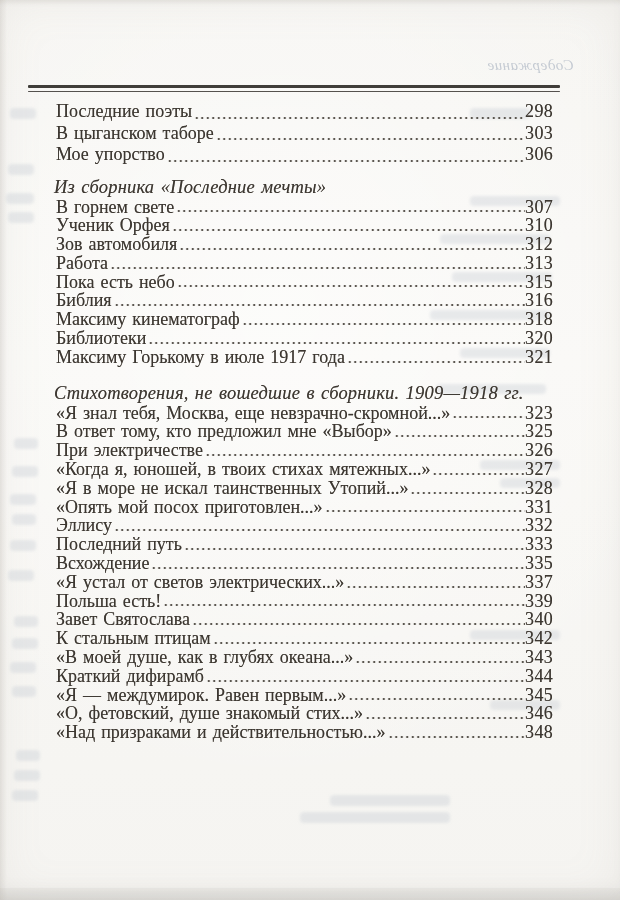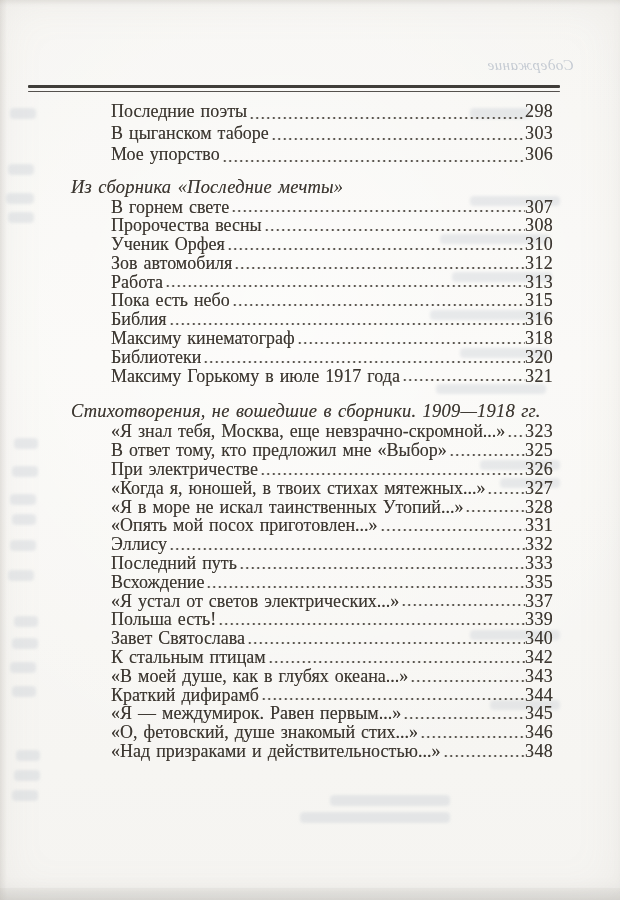--- a/index.html
+++ b/index.html
@@ -57,33 +57,33 @@
     top: 101px;
     color: var(--ink, #3c3731);
     font-size: 18px;
     text-shadow: 0 0 0.5px rgba(70,62,52,0.55);
   }
   .toc-section { margin-top: 11px; }
   .toc-section.first { margin-top: 0; }
   .toc-section:nth-child(3) { margin-top: 16px; }
 
   .section-heading {
-    margin-left: 43px;
+    margin-left: 26px;
     font-style: italic;
     font-size: 18.5px;
     line-height: 21px;
     letter-spacing: 0.2px;
     word-spacing: 1.5px;
     white-space: nowrap;
   }
 
   .toc-row {
     display: flex;
     align-items: flex-end;
-    margin-left: 83px;
+    margin-left: 28px;
     line-height: 18.8px;
     white-space: nowrap;
   }
   .toc-section.first .toc-row { line-height: 21.5px; }
 
   .toc-title { word-spacing: 1.5px; }
   .leader {
     flex: 1 1 auto;
     align-self: flex-end;
     height: 4px;
@@ -180,25 +180,20 @@
         </div>
       </section>
       <section class="toc-section">
         <div class="section-heading">Из сборника «Последние мечты»</div>
         <div class="toc-row">
           <span class="toc-title">В горнем свете</span>
           <span class="leader"></span>
           <span class="toc-page">307</span>
         </div>
         <div class="toc-row">
-          <span class="toc-title">Пророчества весны</span>
-          <span class="leader"></span>
-          <span class="toc-page">308</span>
-        </div>
-        <div class="toc-row">
           <span class="toc-title">Ученик Орфея</span>
           <span class="leader"></span>
           <span class="toc-page">310</span>
         </div>
         <div class="toc-row">
           <span class="toc-title">Зов автомобиля</span>
           <span class="leader"></span>
           <span class="toc-page">312</span>
         </div>
         <div class="toc-row">

